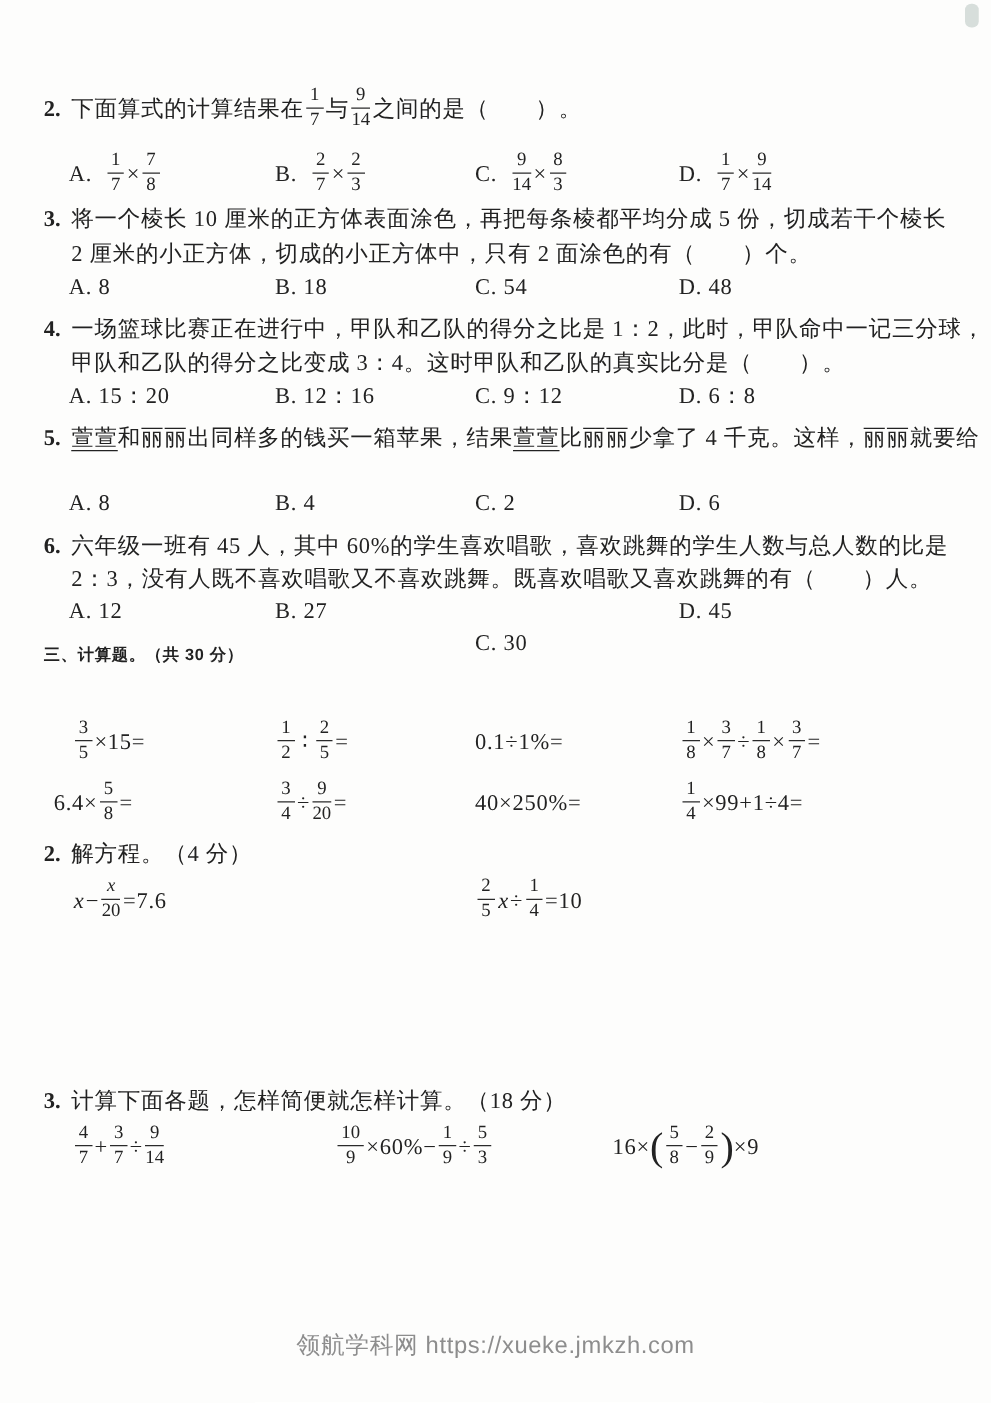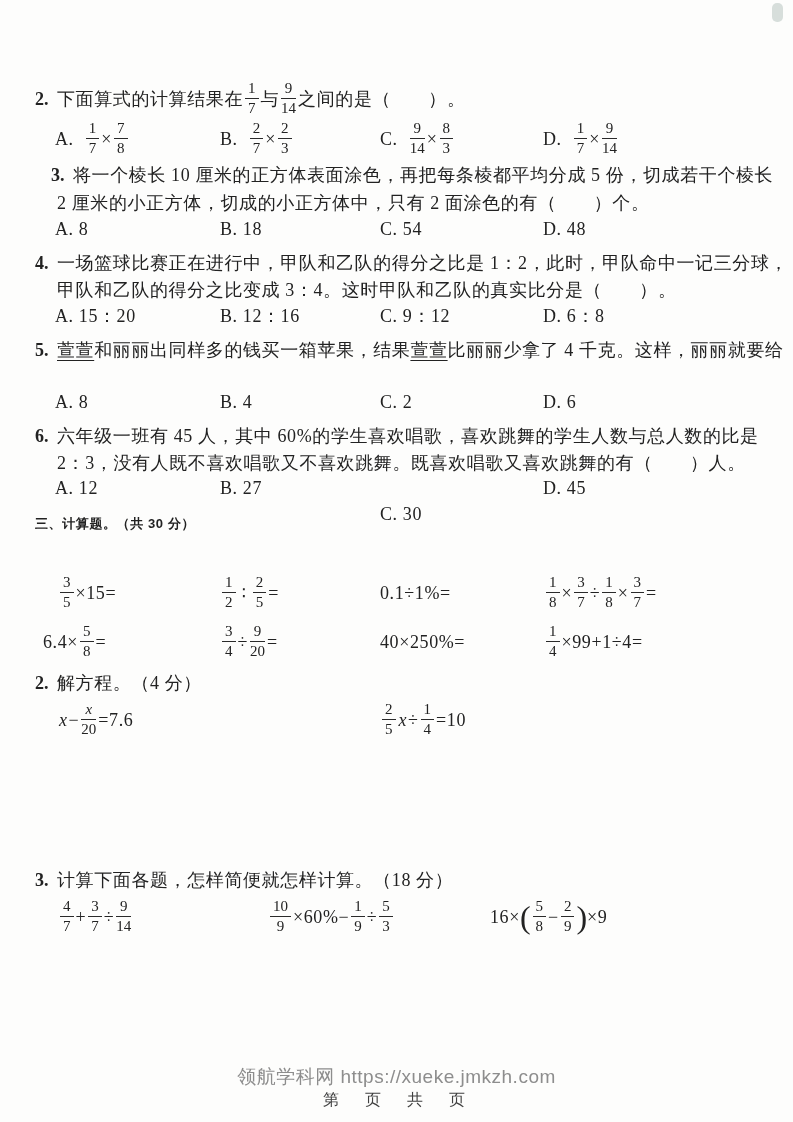--- a/index.html
+++ b/index.html
@@ -30,31 +30,31 @@
     font-family:"Liberation Sans","DejaVu Sans",sans-serif;color:#404040;font-size:16px;letter-spacing:5px;}
   .scroll-thumb{position:absolute;left:772px;top:3px;width:11px;height:19px;border-radius:5px;background:#d7dedb;}
 </style>
 </head>
 <body>
 
 <div class="sheet">
 
   <div class="scroll-thumb"></div>
 
-  <div class="line tall" style="top:76px;left:35px">
+  <div class="line tall" style="top:64px;left:35px">
     <span class="qnum">2.</span><span><span class="tk">下面算式的计算结果在</span><span class="frac"><span class="fn">1</span><span class="fd">7</span></span><span class="tk">与</span><span class="frac"><span class="fn">9</span><span class="fd">14</span></span><span class="tk">之间的是（　　）。</span></span>
   </div>
   <div>
     <span class="opt tall" style="top:116px;left:55px"><span class="ol">A. </span><span class="frac"><span class="fn">1</span><span class="fd">7</span></span><span class="tk">×</span><span class="frac"><span class="fn">7</span><span class="fd">8</span></span></span>
     <span class="opt tall" style="top:116px;left:220px"><span class="ol">B. </span><span class="frac"><span class="fn">2</span><span class="fd">7</span></span><span class="tk">×</span><span class="frac"><span class="fn">2</span><span class="fd">3</span></span></span>
     <span class="opt tall" style="top:116px;left:380px"><span class="ol">C. </span><span class="frac"><span class="fn">9</span><span class="fd">14</span></span><span class="tk">×</span><span class="frac"><span class="fn">8</span><span class="fd">3</span></span></span>
     <span class="opt tall" style="top:116px;left:543px"><span class="ol">D. </span><span class="frac"><span class="fn">1</span><span class="fd">7</span></span><span class="tk">×</span><span class="frac"><span class="fn">9</span><span class="fd">14</span></span></span>
   </div>
 
-  <div class="line" style="top:161px;left:51px">
+  <div class="line" style="top:161px;left:35px">
     <span class="qnum">3.</span><span>将一个棱长 10 厘米的正方体表面涂色，再把每条棱都平均分成 5 份，切成若干个棱长</span>
   </div>
   <div class="line" style="top:189px;left:57px">
     <span>2 厘米的小正方体，切成的小正方体中，只有 2 面涂色的有（　　）个。</span>
   </div>
   <div>
     <span class="opt" style="top:219px;left:55px">A. 8</span>
     <span class="opt" style="top:219px;left:220px">B. 18</span>
     <span class="opt" style="top:219px;left:380px">C. 54</span>
     <span class="opt" style="top:219px;left:543px">D. 48</span>
@@ -123,15 +123,14 @@
   <div class="line" style="top:866px;left:35px">
     <span class="qnum">3.</span><span>计算下面各题，怎样简便就怎样计算。（18 分）</span>
   </div>
   <div>
     <span class="opt xtall" style="top:892px;left:58px"><span class="frac"><span class="fn">4</span><span class="fd">7</span></span><span class="tk">+</span><span class="frac"><span class="fn">3</span><span class="fd">7</span></span><span class="tk">÷</span><span class="frac"><span class="fn">9</span><span class="fd">14</span></span></span>
     <span class="opt xtall" style="top:892px;left:268px"><span class="frac"><span class="fn">10</span><span class="fd">9</span></span><span class="tk">×60%−</span><span class="frac"><span class="fn">1</span><span class="fd">9</span></span><span class="tk">÷</span><span class="frac"><span class="fn">5</span><span class="fd">3</span></span></span>
     <span class="opt xtall" style="top:892px;left:490px"><span class="tk">16×</span><span class="paren">(</span><span class="frac"><span class="fn">5</span><span class="fd">8</span></span><span class="tk">−</span><span class="frac"><span class="fn">2</span><span class="fd">9</span></span><span class="paren">)</span><span class="tk">×9</span></span>
   </div>
 
   <div class="footer-site" style="top:1064px">领航学科网 https://xueke.jmkzh.com</div>
-  <div class="footer-page" style="top:1088px">第　页　共　页</div>
 
 </div>
 
 </body></html>

